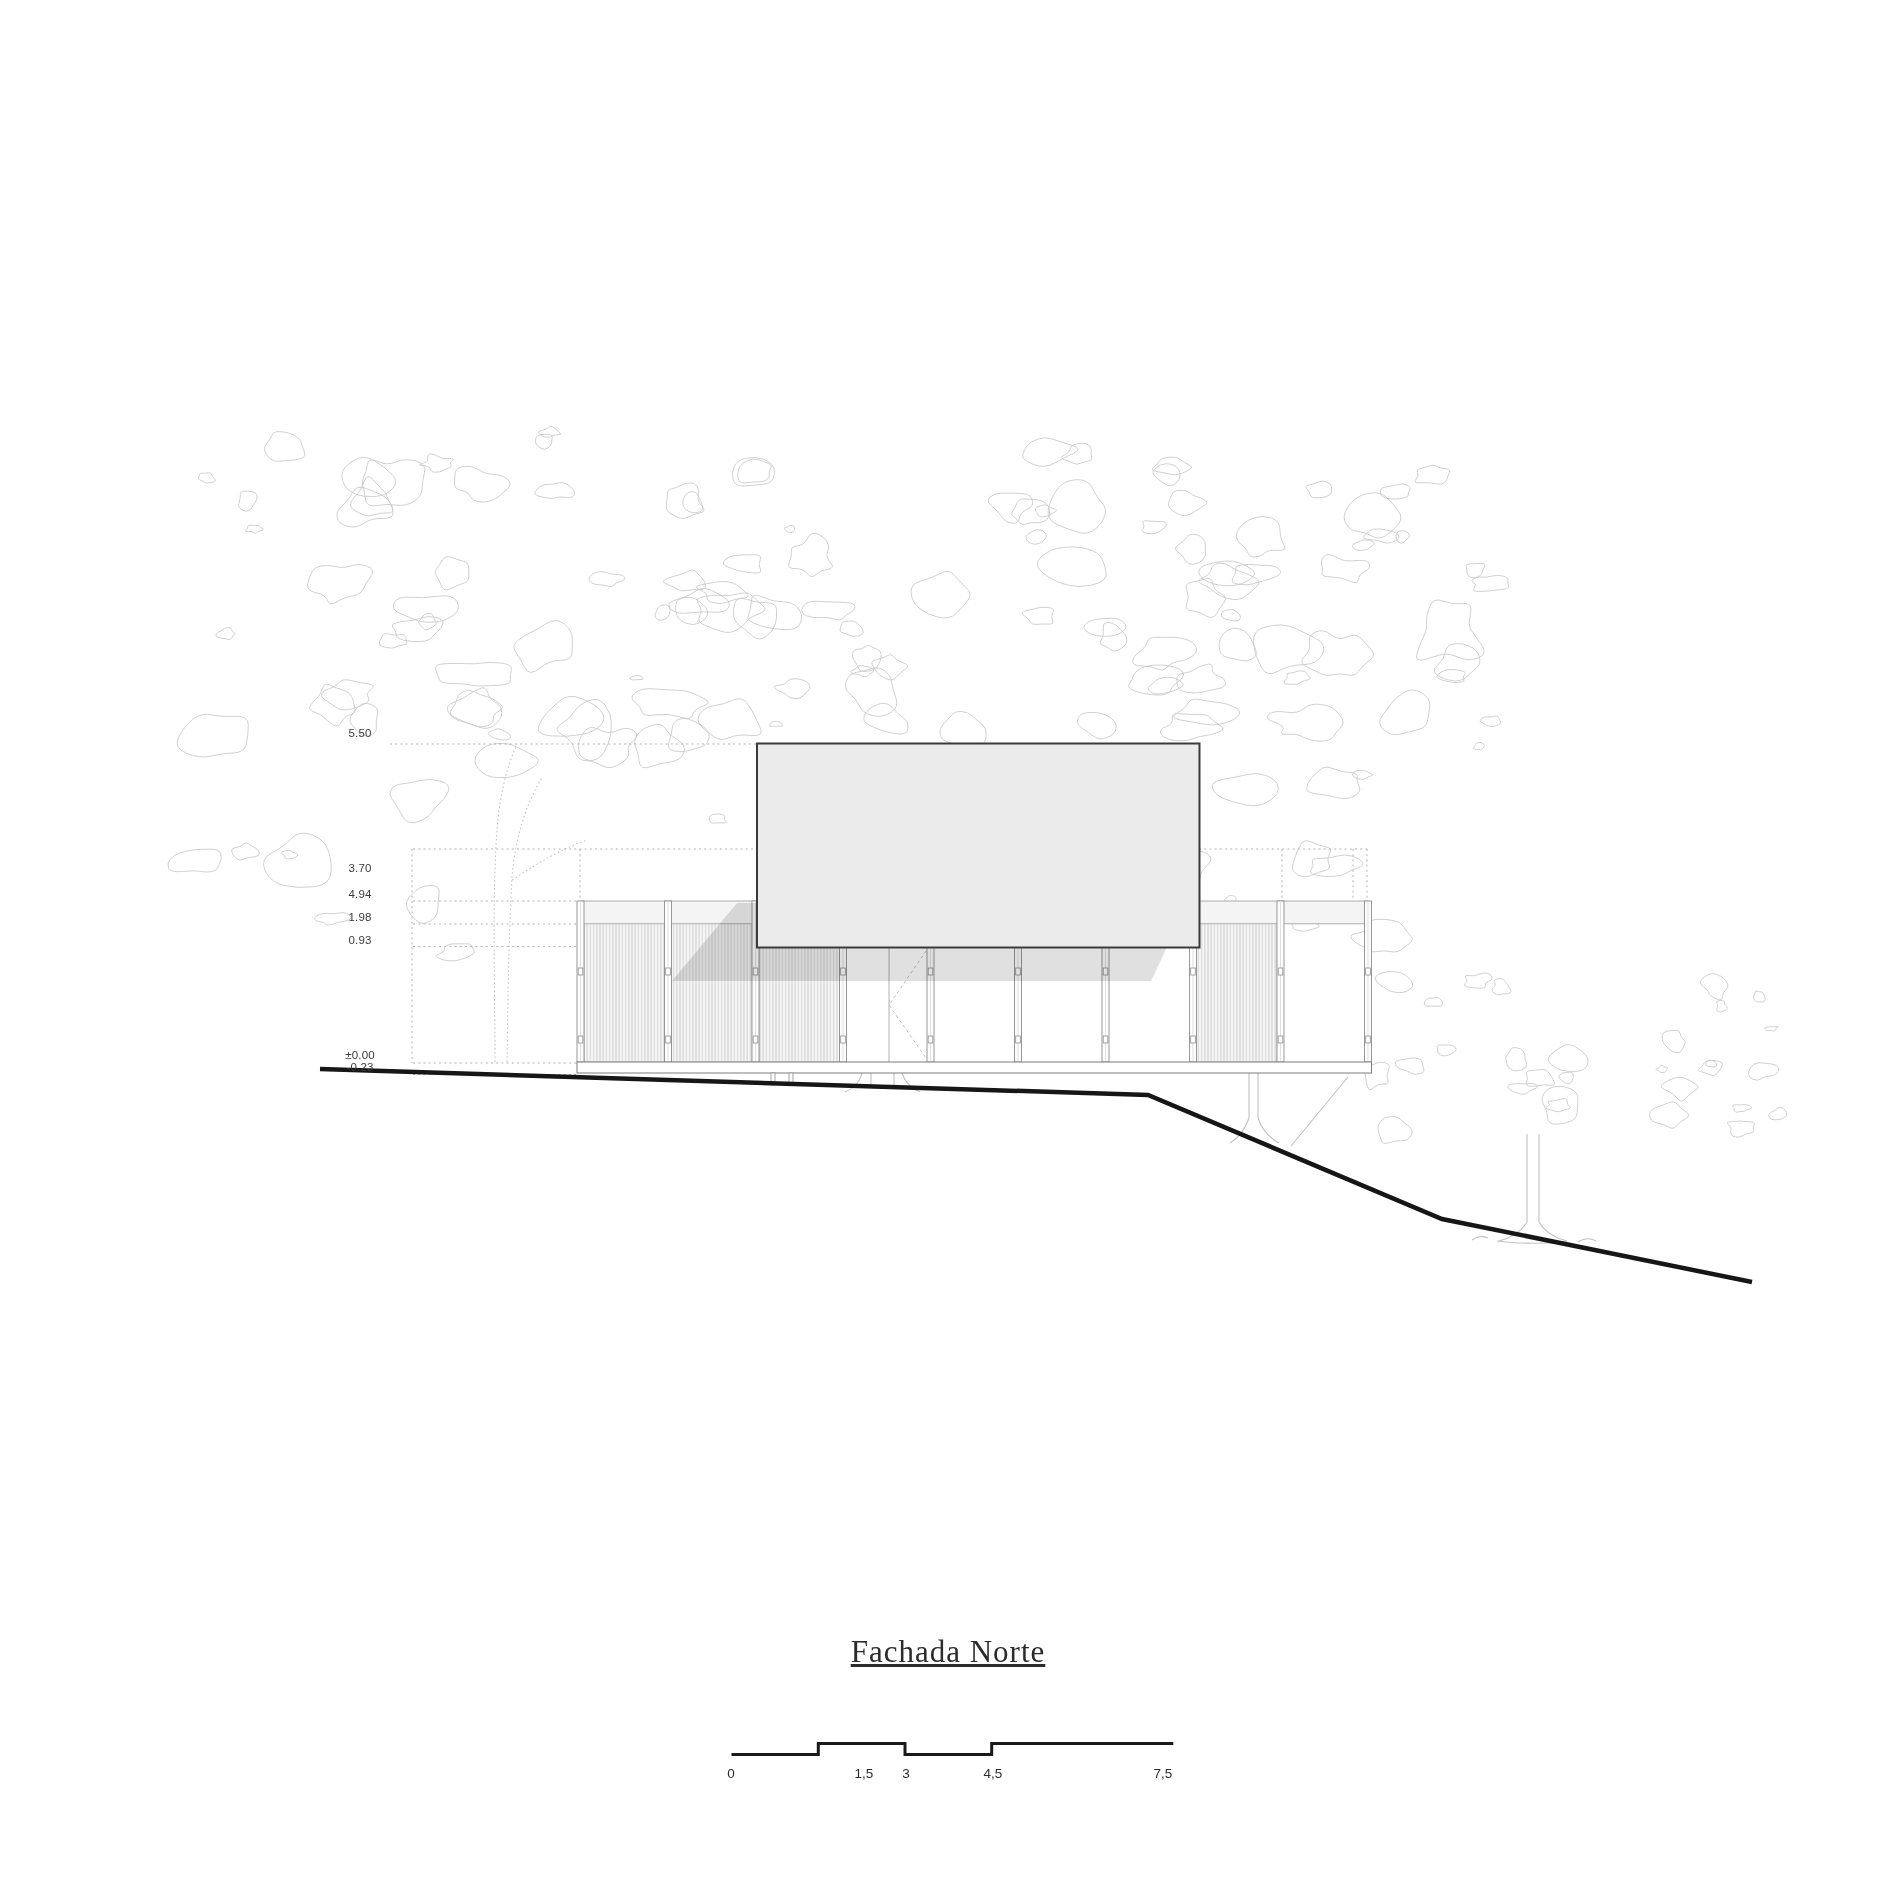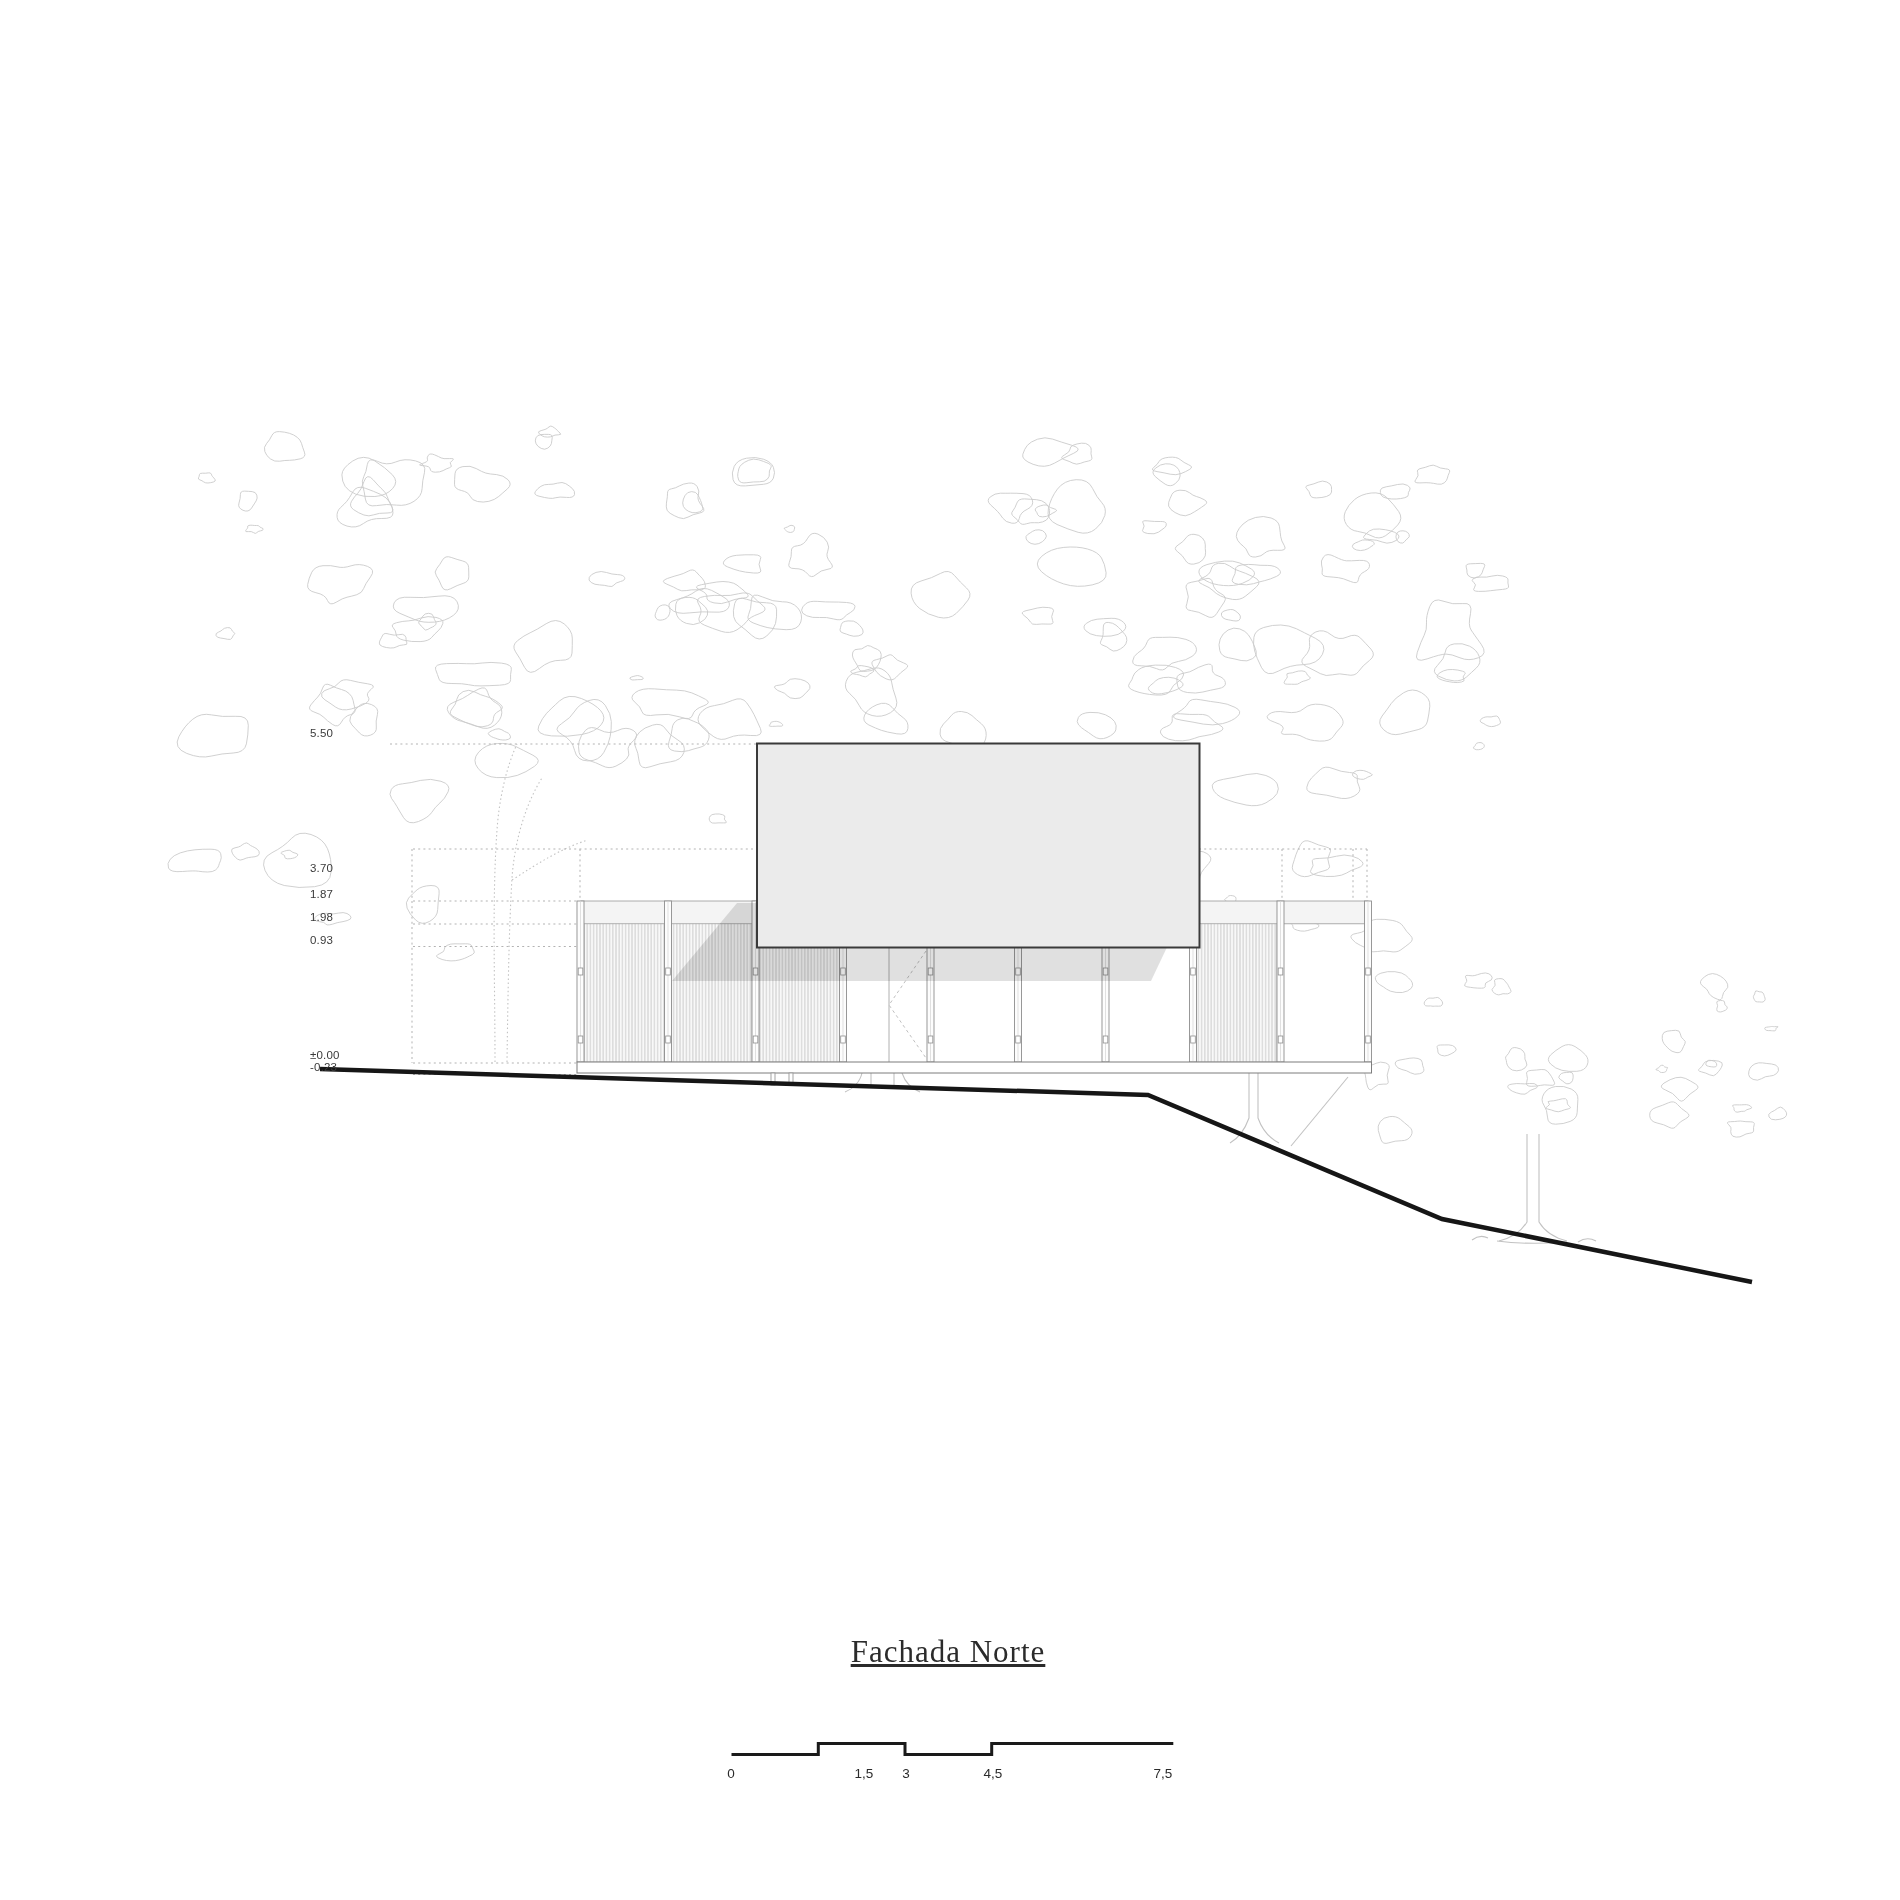--- a/index.html
+++ b/index.html
@@ -5,21 +5,21 @@
   :root{
     --bg:#ffffff; --txt:#3a3a3a; --title:#2b2b2b; --roof:#ebebeb; --roofb:#3a3a3a;
     --band:#f4f4f4; --out:#9a9a9a; --post:#8e8e8e; --hatch:#c9c9c9; --hatchbg:#f8f8f8;
     --fol:#cbcbcb; --trunk:#c2c2c2; --dash:#b3b3b3; --ground:#161616; --sbar:#1a1a1a;
   }
   html,body{margin:0;padding:0;}
   body{width:1900px;height:1900px;background:var(--bg);overflow:hidden;
        font-family:"Liberation Sans",sans-serif;}
   #canvas{position:relative;width:1900px;height:1900px;background:var(--bg);}
   #drawing{position:absolute;left:0;top:0;}
-  .lvl{position:absolute;left:310px;width:100px;text-align:left;
+  .lvl{position:absolute;left:310px;width:100px;text-align:center;
        font-size:11.5px;line-height:12px;color:var(--txt);letter-spacing:.2px;}
   .sbl{position:absolute;transform:translateX(-50%);font-size:13.5px;color:var(--title);}
   #title{position:absolute;left:748px;top:1634px;width:400px;text-align:center;
          font-family:"Liberation Serif",serif;font-weight:400;font-size:31px;
          color:var(--title);letter-spacing:1px;text-decoration:underline;}
 </style>
 </head>
 <body>
 
 <div id="canvas">
@@ -294,21 +294,21 @@
 
     <rect x="757" y="743.5" width="442.5" height="204" fill="var(--roof)" stroke="var(--roofb)" stroke-width="2"></rect>
 
     <path d="M320,1069 L1148,1095 L1442,1219 L1752,1282" fill="none" stroke="var(--ground)" stroke-width="4.5" stroke-linejoin="miter" stroke-linecap="butt"></path>
 
     <path d="M731.5,1754.5 H818.3 V1743.5 H905 V1754.5 H991.7 V1743.5 H1173.3" fill="none" stroke="var(--sbar)" stroke-width="3"></path>
   </svg>
 
   <div class="lvl" style="top:727px">5.50</div>
   <div class="lvl" style="top:862px">3.70</div>
-  <div class="lvl" style="top:888px">1.87</div>
+  <div class="lvl" style="top:888px">4.94</div>
   <div class="lvl" style="top:911px">1.98</div>
   <div class="lvl" style="top:934px">0.93</div>
   <div class="lvl" style="top:1049px">±0.00</div>
   <div class="lvl" style="top:1061px">-0.23</div>
 
   <div id="title">Fachada Norte</div>
 
   <div class="sbl" style="left:731px;top:1766px">0</div>
   <div class="sbl" style="left:864px;top:1766px">1,5</div>
   <div class="sbl" style="left:906px;top:1766px">3</div>

